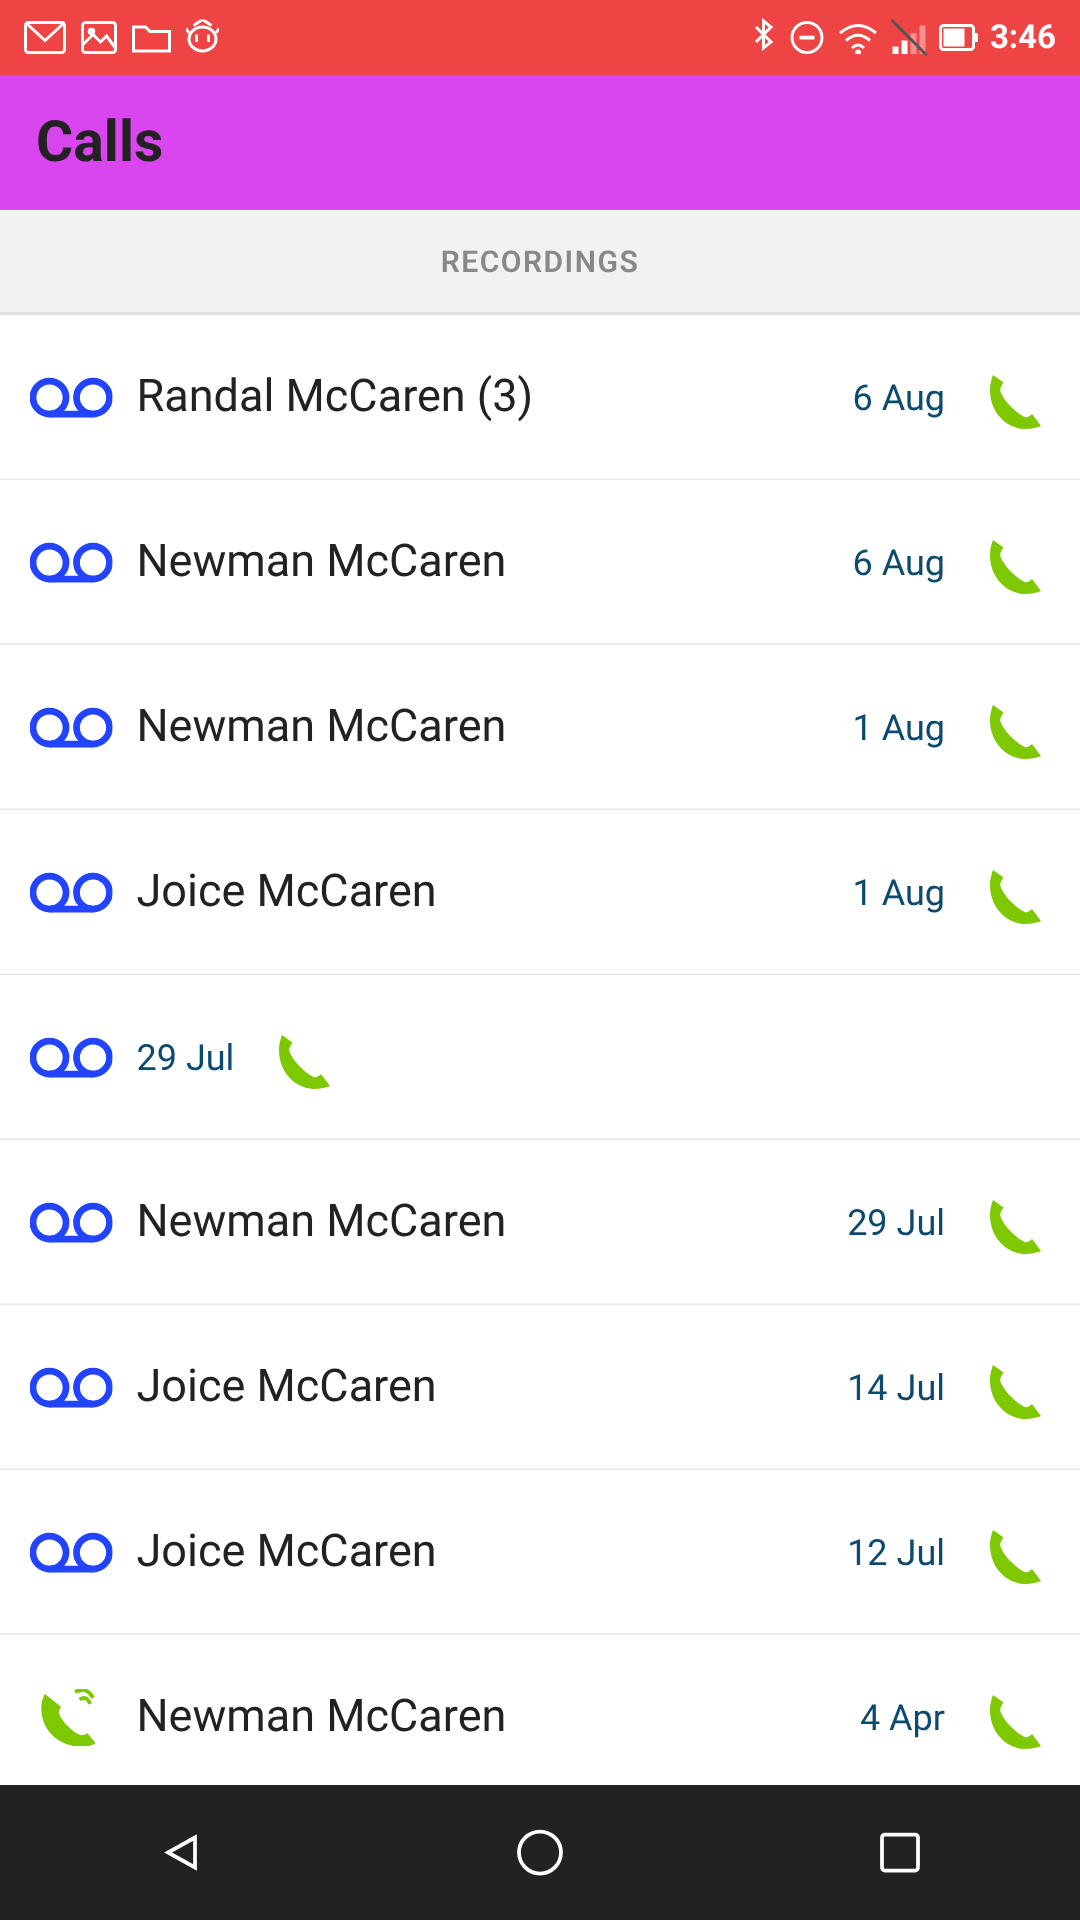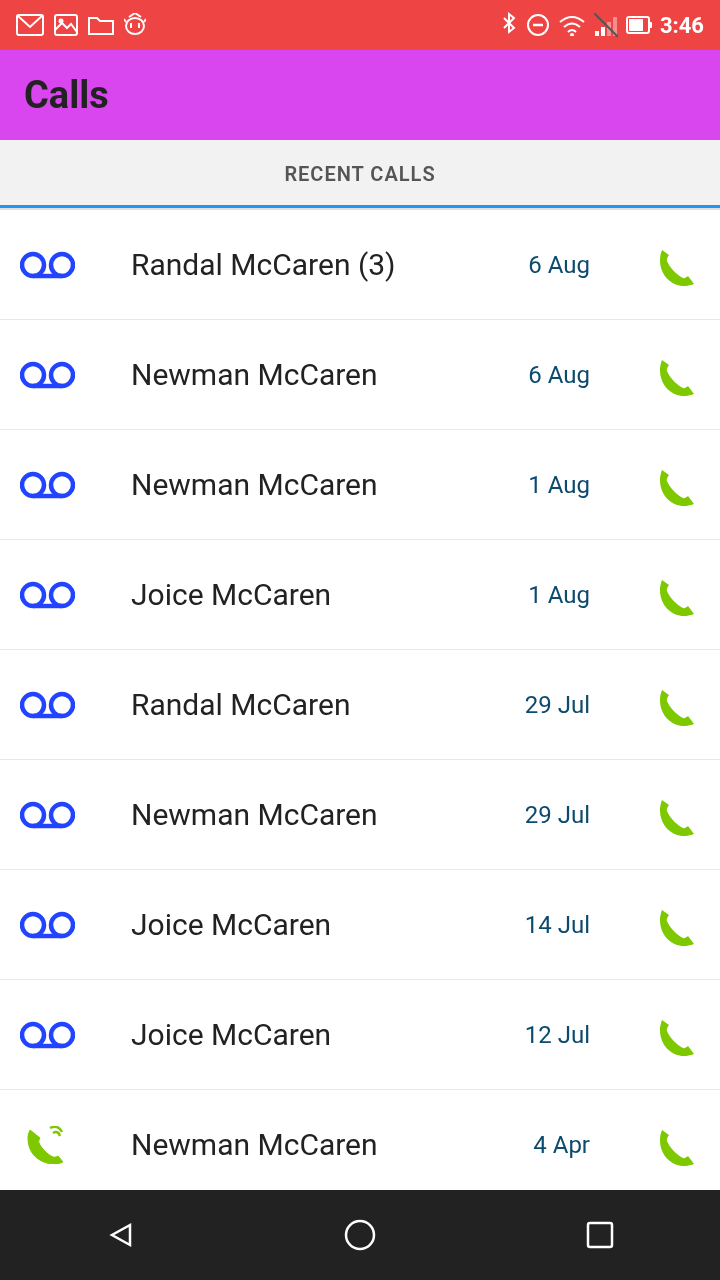--- a/index.html
+++ b/index.html
@@ -86,21 +86,20 @@
     }
     .call-item {
       width: 720px;
       height: 110px;
       display: flex;
       align-items: center;
       padding: 0 20px;
       border-bottom: 1px solid #e8e8e8;
       background: #fff;
       cursor: pointer;
-      gap: 40px;
     }
 
     .voicemail-icon {
       width: 55px;
       height: 30px;
       display: flex;
       align-items: center;
       flex-shrink: 0;
       margin-right: 16px;
     }
@@ -222,22 +221,22 @@
     </svg>
     <span class="status-time">3:46</span>
   </div>
 </div>
 
 <div class="header">
   <span class="header-title">Calls</span>
 </div>
 
 <div class="tabs">
-  <div class="tab active">
-    <span>RECENT CALLS</span>
+  <div class="tab">
+    <span>RECORDINGS</span>
   </div>
 </div>
 
 <div class="call-list" id="call-list">
 <div class="call-item">
 
       <div class="voicemail-icon">
         <svg class="voicemail-svg" viewBox="0 0 55 30" fill="none">
           <circle cx="13" cy="15" r="11" stroke="#2244ff" stroke-width="4.5" fill="none"></circle>
           <circle cx="42" cy="15" r="11" stroke="#2244ff" stroke-width="4.5" fill="none"></circle>
@@ -309,21 +308,20 @@
   </div>
     <div class="call-item">
 
       <div class="voicemail-icon">
         <svg class="voicemail-svg" viewBox="0 0 55 30" fill="none">
           <circle cx="13" cy="15" r="11" stroke="#2244ff" stroke-width="4.5" fill="none"></circle>
           <circle cx="42" cy="15" r="11" stroke="#2244ff" stroke-width="4.5" fill="none"></circle>
           <line x1="13" y1="26" x2="42" y2="26" stroke="#2244ff" stroke-width="4.5"></line>
         </svg>
       </div>
-    <span class="call-name">Randal McCaren</span>
     <span class="call-date">29 Jul</span>
 
     <div class="call-phone-btn">
       <svg width="42" height="42" viewBox="0 0 42 42" fill="none">
         <path d="M8,6 C8,6 6,11 6,16 C6,32 18,42 30,42 C35,42 40,40 40,40 L34,32 C34,32 31,35 29,34 C23,31 15,23 13,17 C12,15 15,11 15,11 Z" fill="#7ec800"></path>
       </svg>
     </div>
   </div>
     <div class="call-item">
 

